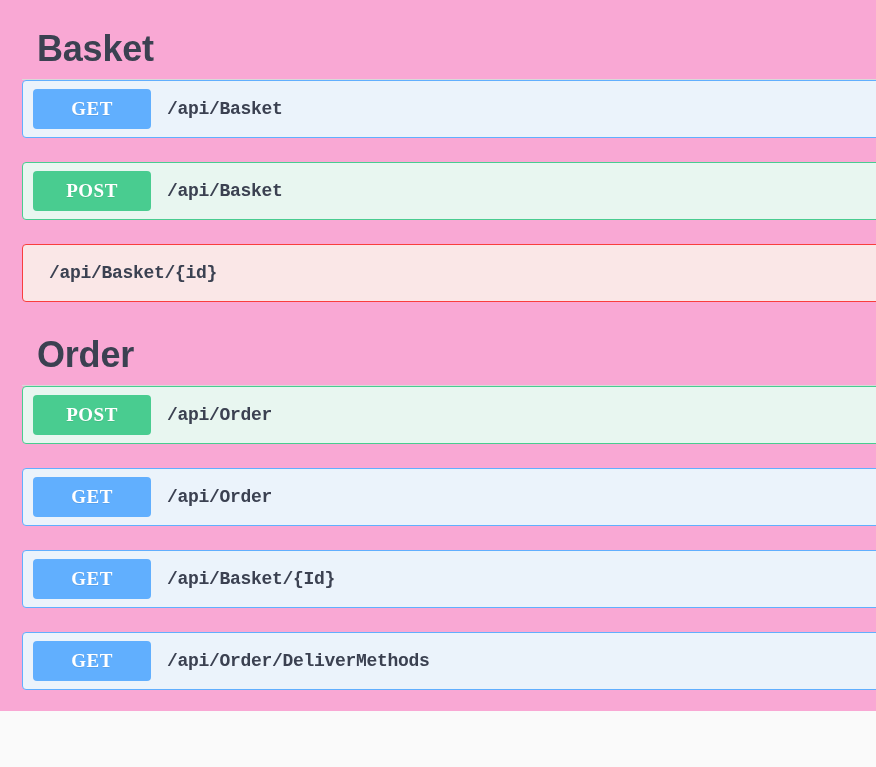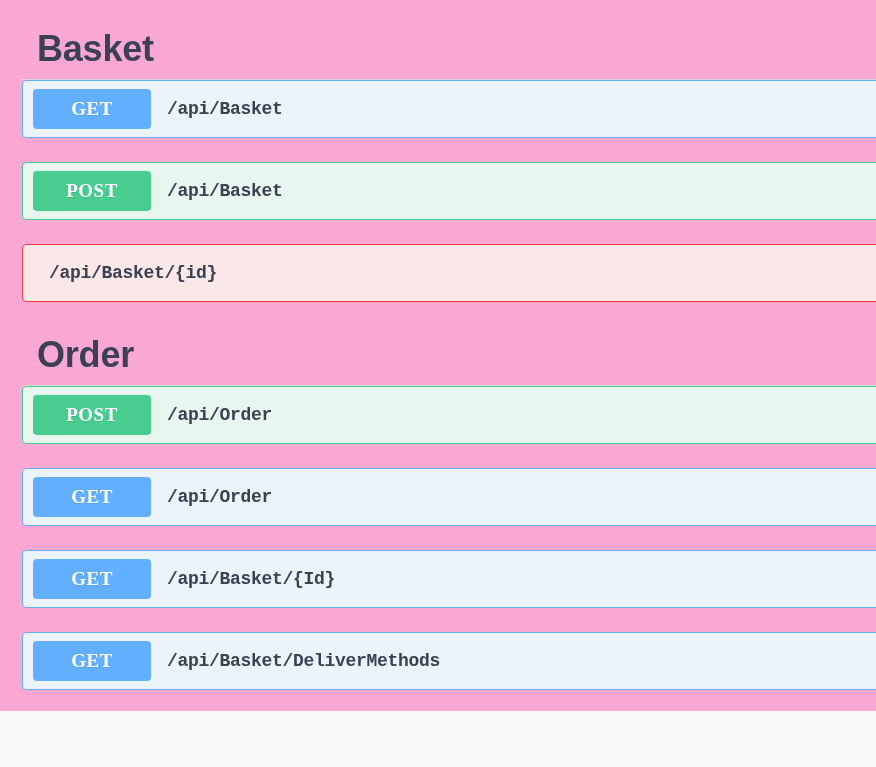--- a/index.html
+++ b/index.html
@@ -175,19 +175,19 @@
         <div class="row-gap"></div>
 
         <li class="op-row m-get">
           <span class="op-method">GET</span>
           <span class="op-path">/api/Basket/{Id}</span>
         </li>
         <div class="row-gap"></div>
 
         <li class="op-row m-get">
           <span class="op-method">GET</span>
-          <span class="op-path">/api/Basket/DeliverMethods</span>
+          <span class="op-path">/api/Order/DeliverMethods</span>
         </li>
       </ul>
     </div>
 
   </div>
 </div>
 
 </body></html>

